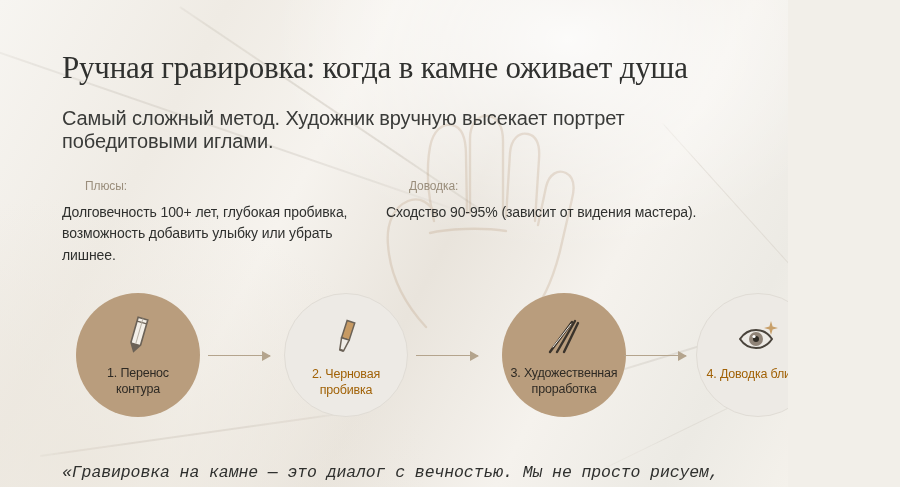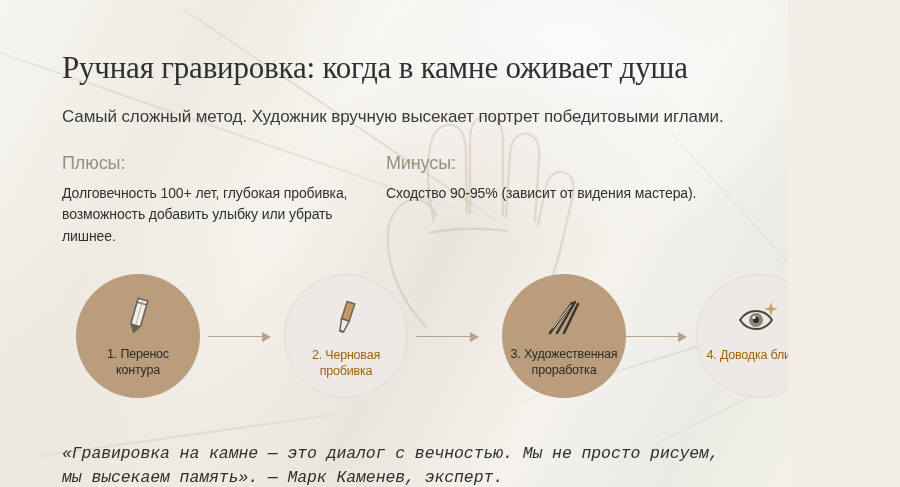--- a/index.html
+++ b/index.html
@@ -63,36 +63,37 @@
     font-family: "Liberation Serif", serif;
     font-size: 31px;
     font-weight: 400;
     letter-spacing: -0.2px;
     color: #30312f;
     line-height: 1.15;
   }
 
   .subtitle {
     margin: 21px 0 0 0;
-    font-size: 17px;
+    font-size: 20px;
     color: #3a3b39;
     letter-spacing: -0.1px;
   }
 
   .cols {
     display: flex;
     margin-top: 26px;
   }
   .col-left { width: 400px; }
   .col-right { width: 420px; }
   .col-head {
-    font-size: 18px;
+    font-size: 12px;
     color: #9a8e7c;
     margin-bottom: 9px;
     letter-spacing: -0.1px;
+    margin-left: 23px;
   }
   .col-body {
     font-size: 14px;
     color: #2f302e;
     line-height: 1.55;
     letter-spacing: -0.1px;
   }
 
   
   .steps {
@@ -197,21 +198,21 @@
     <h1 class="title">Ручная гравировка: когда в камне оживает душа</h1>
 
     <p class="subtitle">Самый сложный метод. Художник вручную высекает портрет победитовыми иглами.</p>
 
     <div class="cols">
       <div class="col-left">
         <div class="col-head">Плюсы:</div>
         <div class="col-body">Долговечность 100+ лет, глубокая пробивка, возможность добавить улыбку или убрать лишнее.</div>
       </div>
       <div class="col-right">
-        <div class="col-head">Минусы:</div>
+        <div class="col-head">Доводка:</div>
         <div class="col-body">Сходство 90-95% (зависит от видения мастера).</div>
       </div>
     </div>
 
     <div class="steps">
 
       <div class="step dark s1">
         <div class="icon">
           <svg width="34" height="44" viewBox="0 0 34 44">
             <g transform="rotate(16 17 22)">

